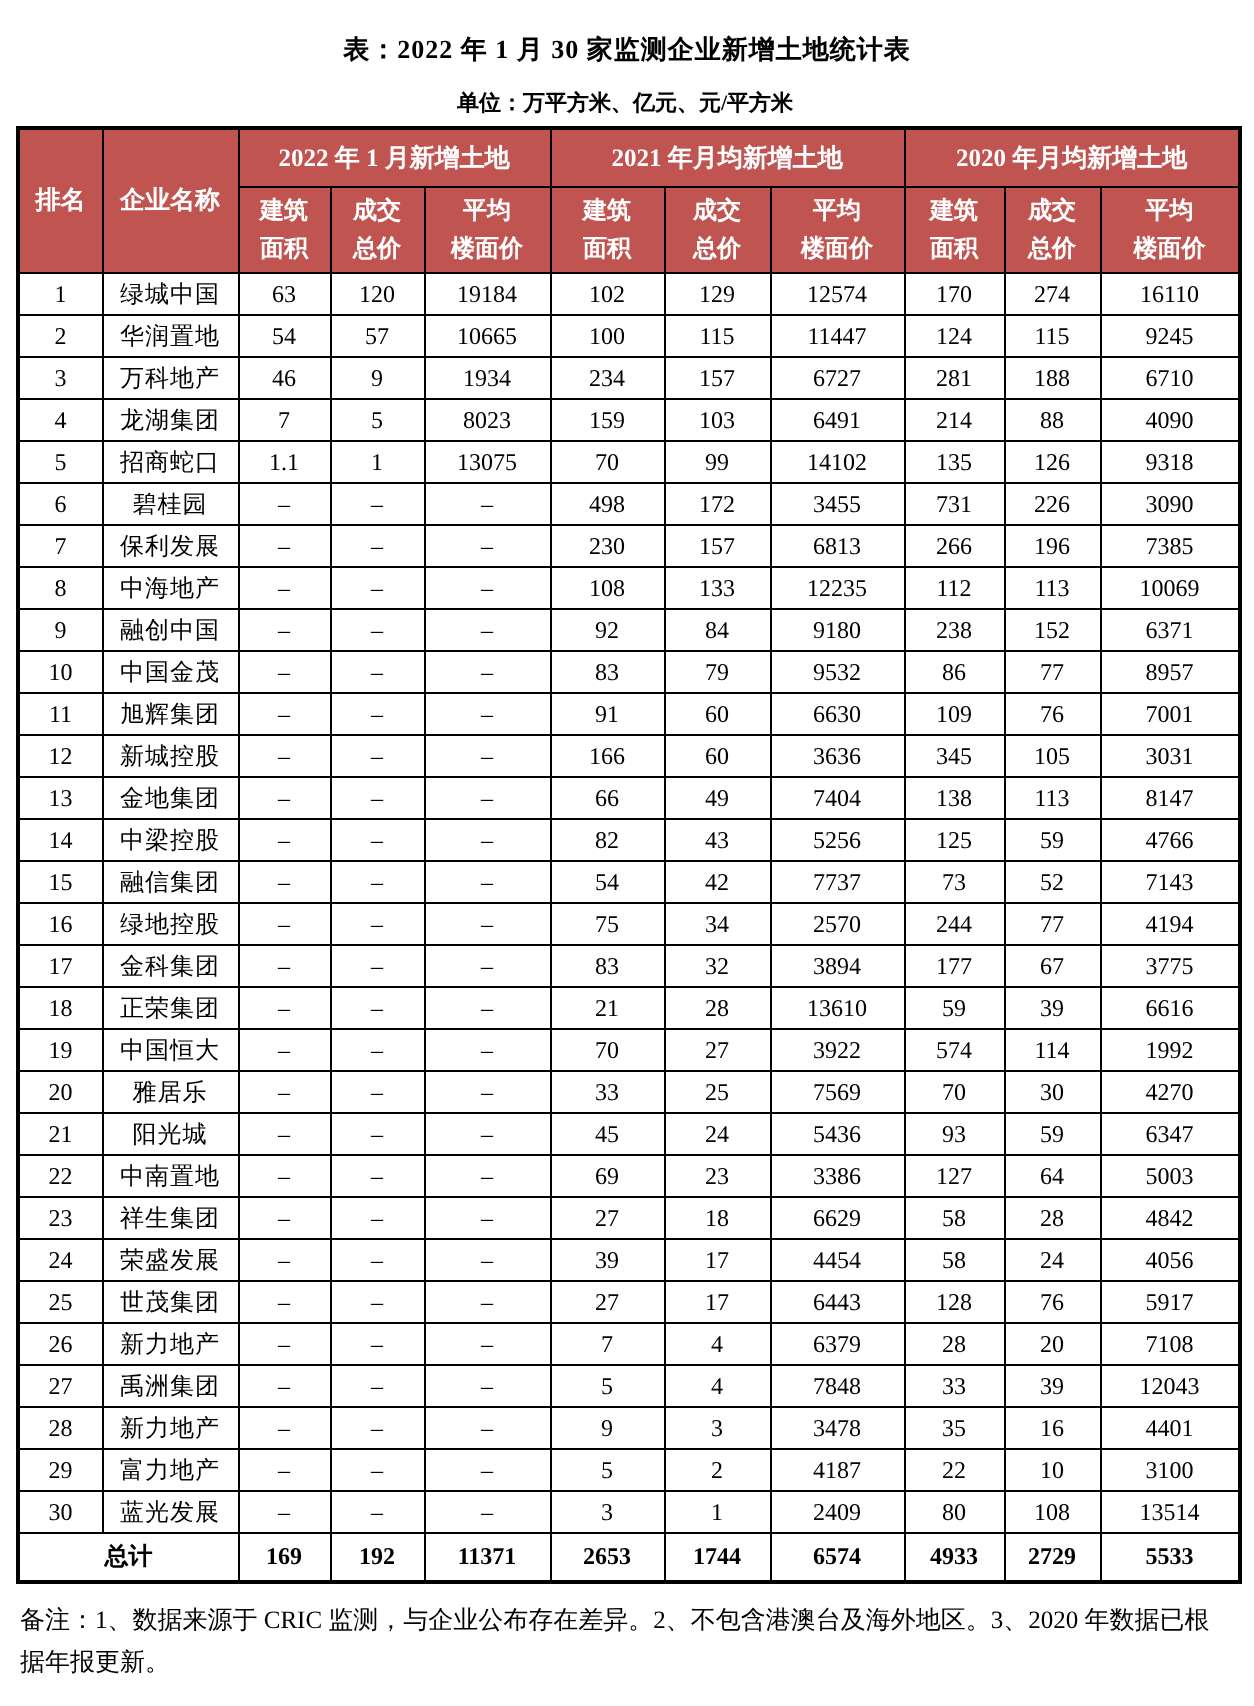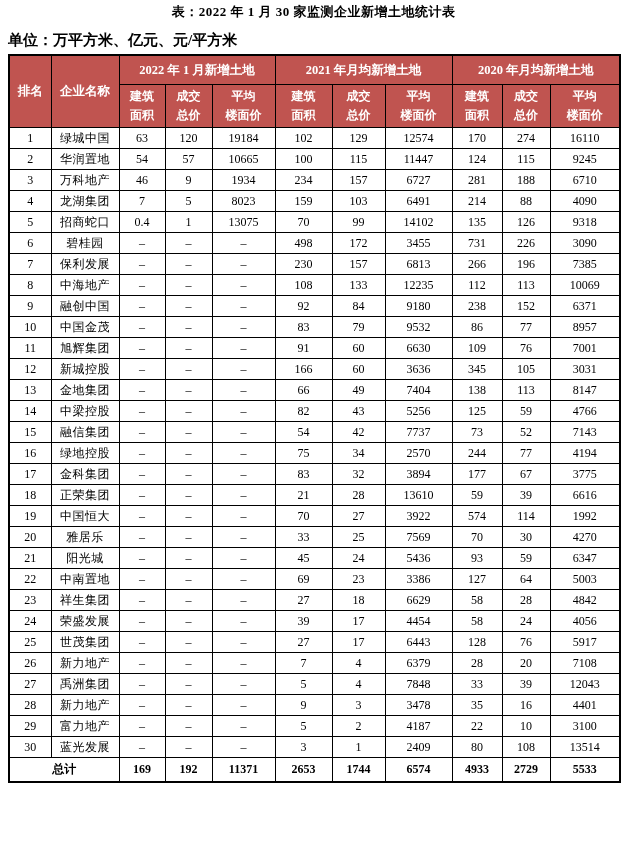--- a/index.html
+++ b/index.html
@@ -6,24 +6,24 @@
   body {
     width: 627px; height: 853px;
     font-family: "Liberation Serif", "DejaVu Serif", serif;
     color: #000;
     overflow: hidden;
   }
   .page { padding: 3px 8px 0 8px; }
 
   .doc-title {
     font-size: 13px; font-weight: bold; text-align: center;
-    margin: 0 0 10px 0; letter-spacing: 0.5px;
+    margin: 13px 0 10px 0; letter-spacing: 0.5px;
   }
   .unit-note {
-    font-size: 15px; font-weight: bold; text-align: left;
+    font-size: 11px; font-weight: bold; text-align: center;
     margin: 0 2px 4px 0;
   }
 
   table.stats {
     width: 611px; margin: 0 auto 0 0;
     border-collapse: collapse; table-layout: fixed;
     font-size: 12px;
     border: 2px solid #000;
   }
   table.stats th, table.stats td {
@@ -151,21 +151,21 @@
     <td>159</td>
     <td>103</td>
     <td>6491</td>
     <td>214</td>
     <td>88</td>
     <td>4090</td>
   </tr>
         <tr>
     <td>5</td>
     <td class="name-col">招商蛇口</td>
-    <td>0.4</td>
+    <td>1.1</td>
     <td>1</td>
     <td>13075</td>
     <td>70</td>
     <td>99</td>
     <td>14102</td>
     <td>135</td>
     <td>126</td>
     <td>9318</td>
   </tr>
         <tr>
@@ -503,14 +503,15 @@
         <td>2653</td>
         <td>1744</td>
         <td>6574</td>
         <td>4933</td>
         <td>2729</td>
         <td>5533</td>
       </tr>
     </tfoot>
   </table>
 
+  <div class="footnote">备注：1、数据来源于 CRIC 监测，与企业公布存在差异。2、不包含港澳台及海外地区。3、2020 年数据已根据年报更新。</div>
 
 </div>
 
 </body></html>

